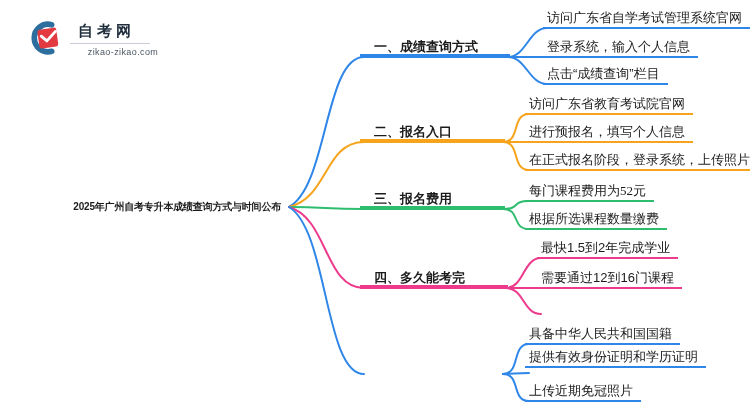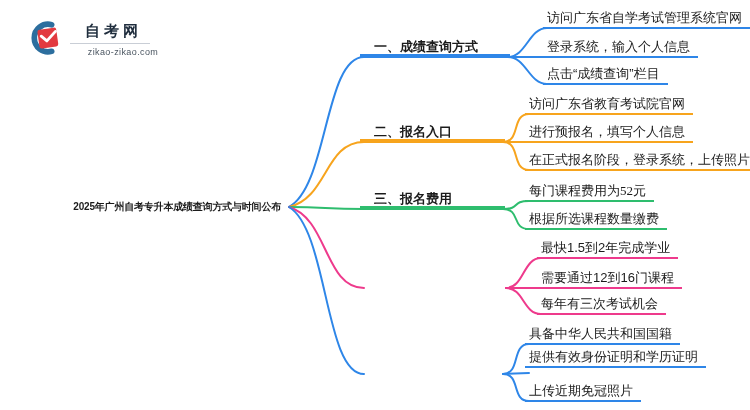--- a/index.html
+++ b/index.html
@@ -35,21 +35,21 @@
   .child-node{
     height:19px;
     padding:0 8px 3px 4px;
     border-bottom:2px solid #333;
   }
   
   .logo{position:absolute;left:26px;top:18px;width:120px;height:44px;}
   .logo-icon{position:absolute;left:0;top:2px;width:38px;height:38px;}
   .logo-name{
     position:absolute;left:52px;top:4px;width:64px;
-    font-size:15px;font-weight:700;color:#1f2d3d;letter-spacing:4px;text-align:right;
+    font-size:15px;font-weight:700;color:#1f2d3d;letter-spacing:4px;text-align:left;
   }
   .logo-divider{position:absolute;left:44px;top:25px;width:80px;height:1px;background:#c9ced6;}
   .logo-domain{
     position:absolute;left:54px;top:29px;width:86px;
     font-size:9px;color:#4a5560;text-align:center;letter-spacing:0.4px;
   }
 </style>
 </head>
 <body>
 
@@ -92,19 +92,19 @@
     <div class="node child-node" style="left: 543px; top: 10px; border-bottom-color: rgb(46, 134, 232);">访问广东省自学考试管理系统官网</div>
     <div class="node child-node" style="left: 543px; top: 39px; border-bottom-color: rgb(46, 134, 232);">登录系统，输入个人信息</div>
     <div class="node child-node" style="left: 543px; top: 66px; border-bottom-color: rgb(46, 134, 232);">点击“成绩查询”栏目</div>
     <div class="node branch-label" style="left: 360px; top: 124px; width: 145px; border-bottom-color: rgb(247, 164, 29);">二、报名入口</div>
     <div class="node child-node" style="left: 525px; top: 96px; border-bottom-color: rgb(247, 164, 29);">访问广东省教育考试院官网</div>
     <div class="node child-node" style="left: 525px; top: 124px; border-bottom-color: rgb(247, 164, 29);">进行预报名，填写个人信息</div>
     <div class="node child-node" style="left: 525px; top: 152px; border-bottom-color: rgb(247, 164, 29);">在正式报名阶段，登录系统，上传照片</div>
     <div class="node branch-label" style="left: 360px; top: 191px; width: 145px; border-bottom-color: rgb(46, 189, 110);">三、报名费用</div>
     <div class="node child-node" style="left: 525px; top: 183px; border-bottom-color: rgb(46, 189, 110); font-family: Liberation Serif, serif;">每门课程费用为52元</div>
     <div class="node child-node" style="left: 525px; top: 211px; border-bottom-color: rgb(46, 189, 110);">根据所选课程数量缴费</div>
+    <div class="node branch-label" style="left: 360px; top: 270px; width: 148px; border-bottom-color: rgb(238, 58, 140);">四、多久能考完</div>
     <div class="node child-node" style="left: 537px; top: 240px; border-bottom-color: rgb(238, 58, 140);">最快1.5到2年完成学业</div>
     <div class="node child-node" style="left: 537px; top: 270px; border-bottom-color: rgb(238, 58, 140);">需要通过12到16门课程</div>
-    <div class="node child-node" style="left: 537px; top: 296px; border-bottom-color: rgb(238, 58, 140);">每年有三次考试机会</div>
     <div class="node child-node" style="left: 525px; top: 326px; border-bottom-color: rgb(46, 134, 232);">具备中华人民共和国国籍</div>
     <div class="node child-node" style="left: 525px; top: 349px; border-bottom-color: rgb(46, 134, 232);">提供有效身份证明和学历证明</div>
     <div class="node child-node" style="left: 525px; top: 383px; border-bottom-color: rgb(46, 134, 232);">上传近期免冠照片</div>
   </div>
 
 </body></html>

